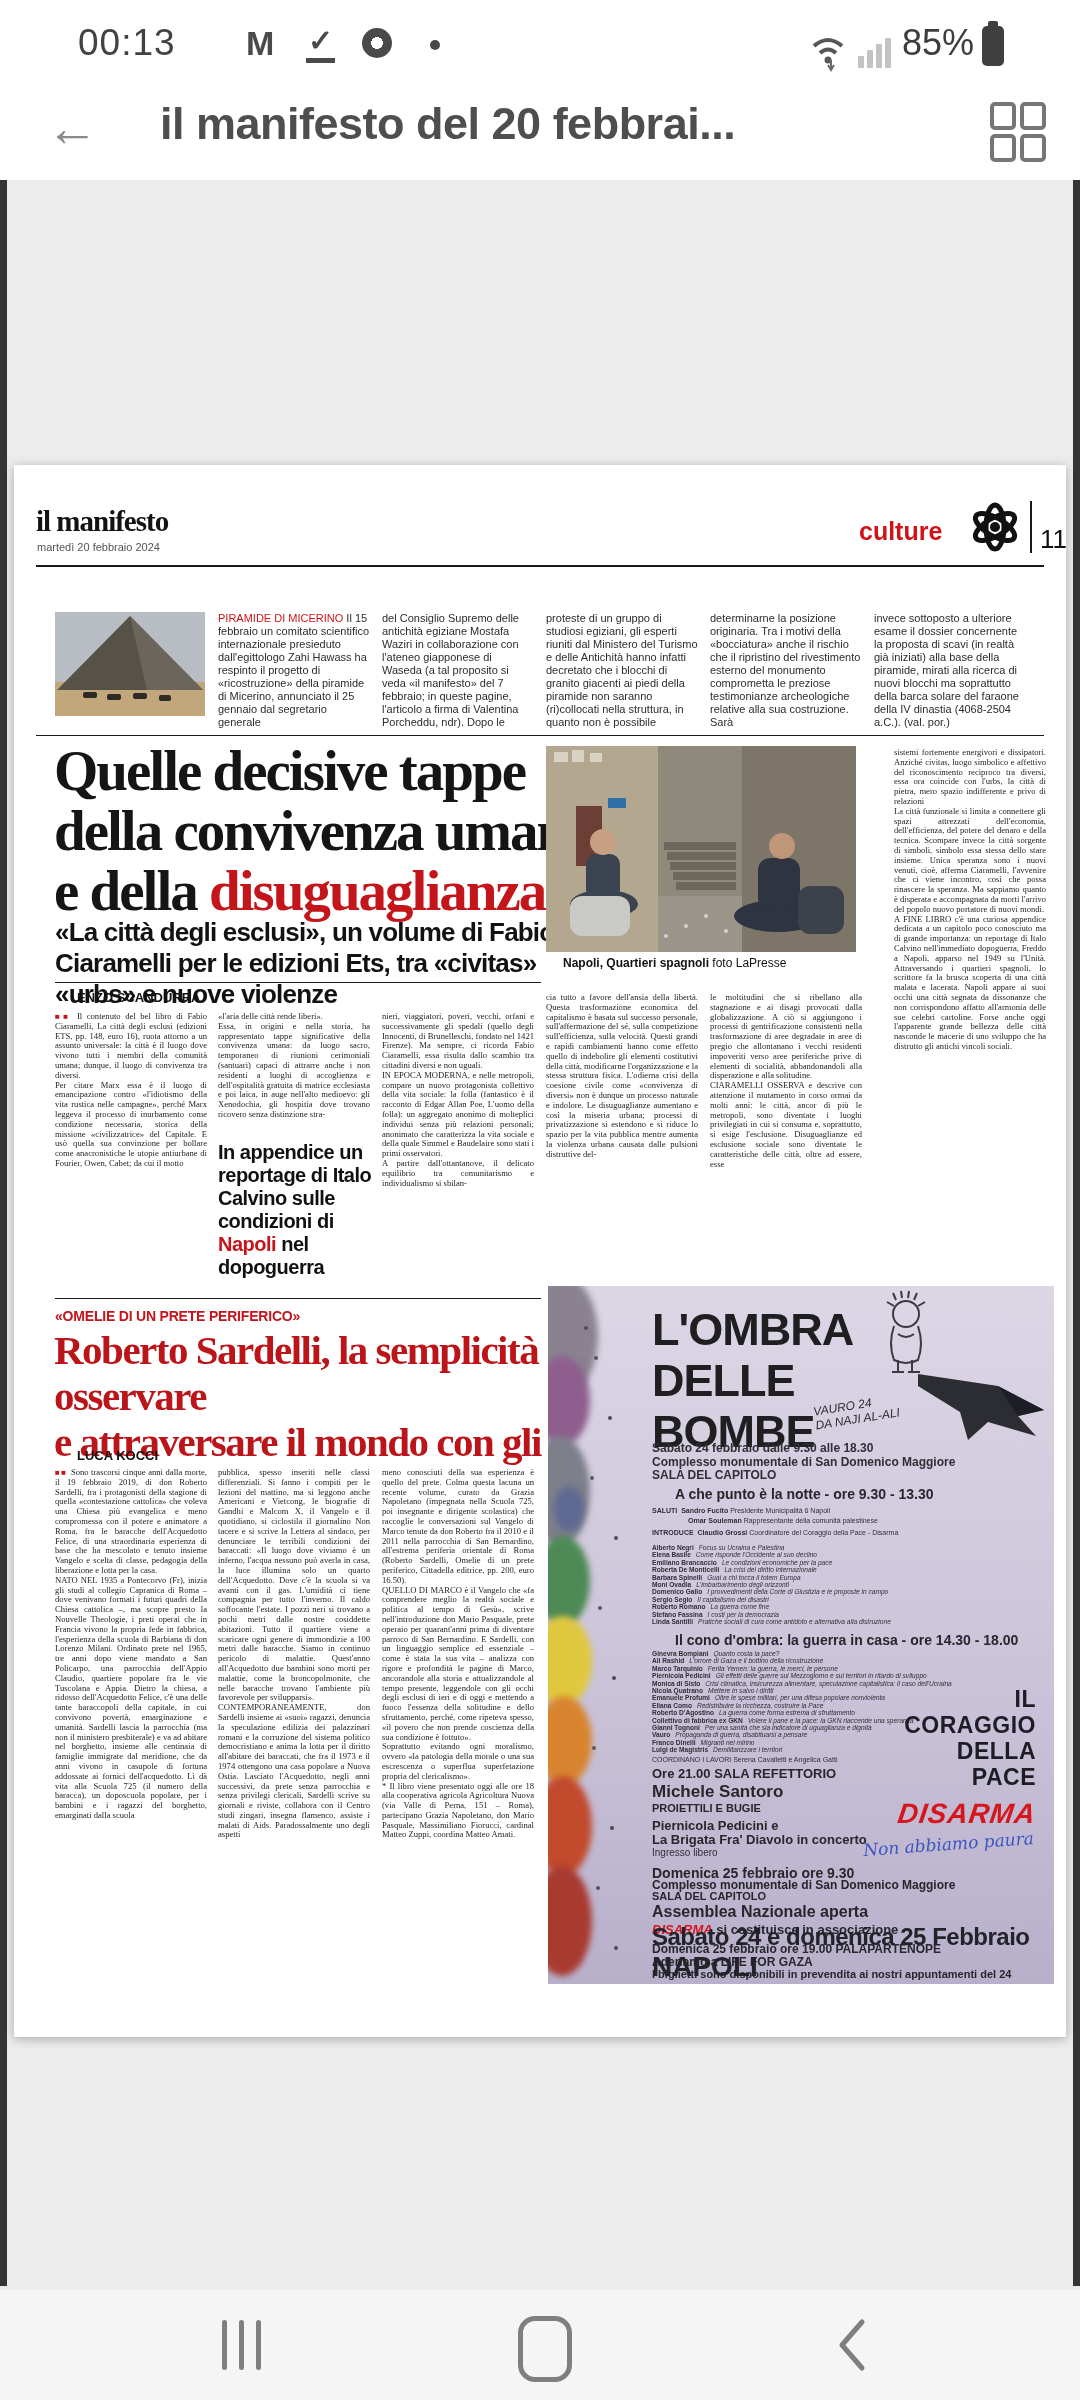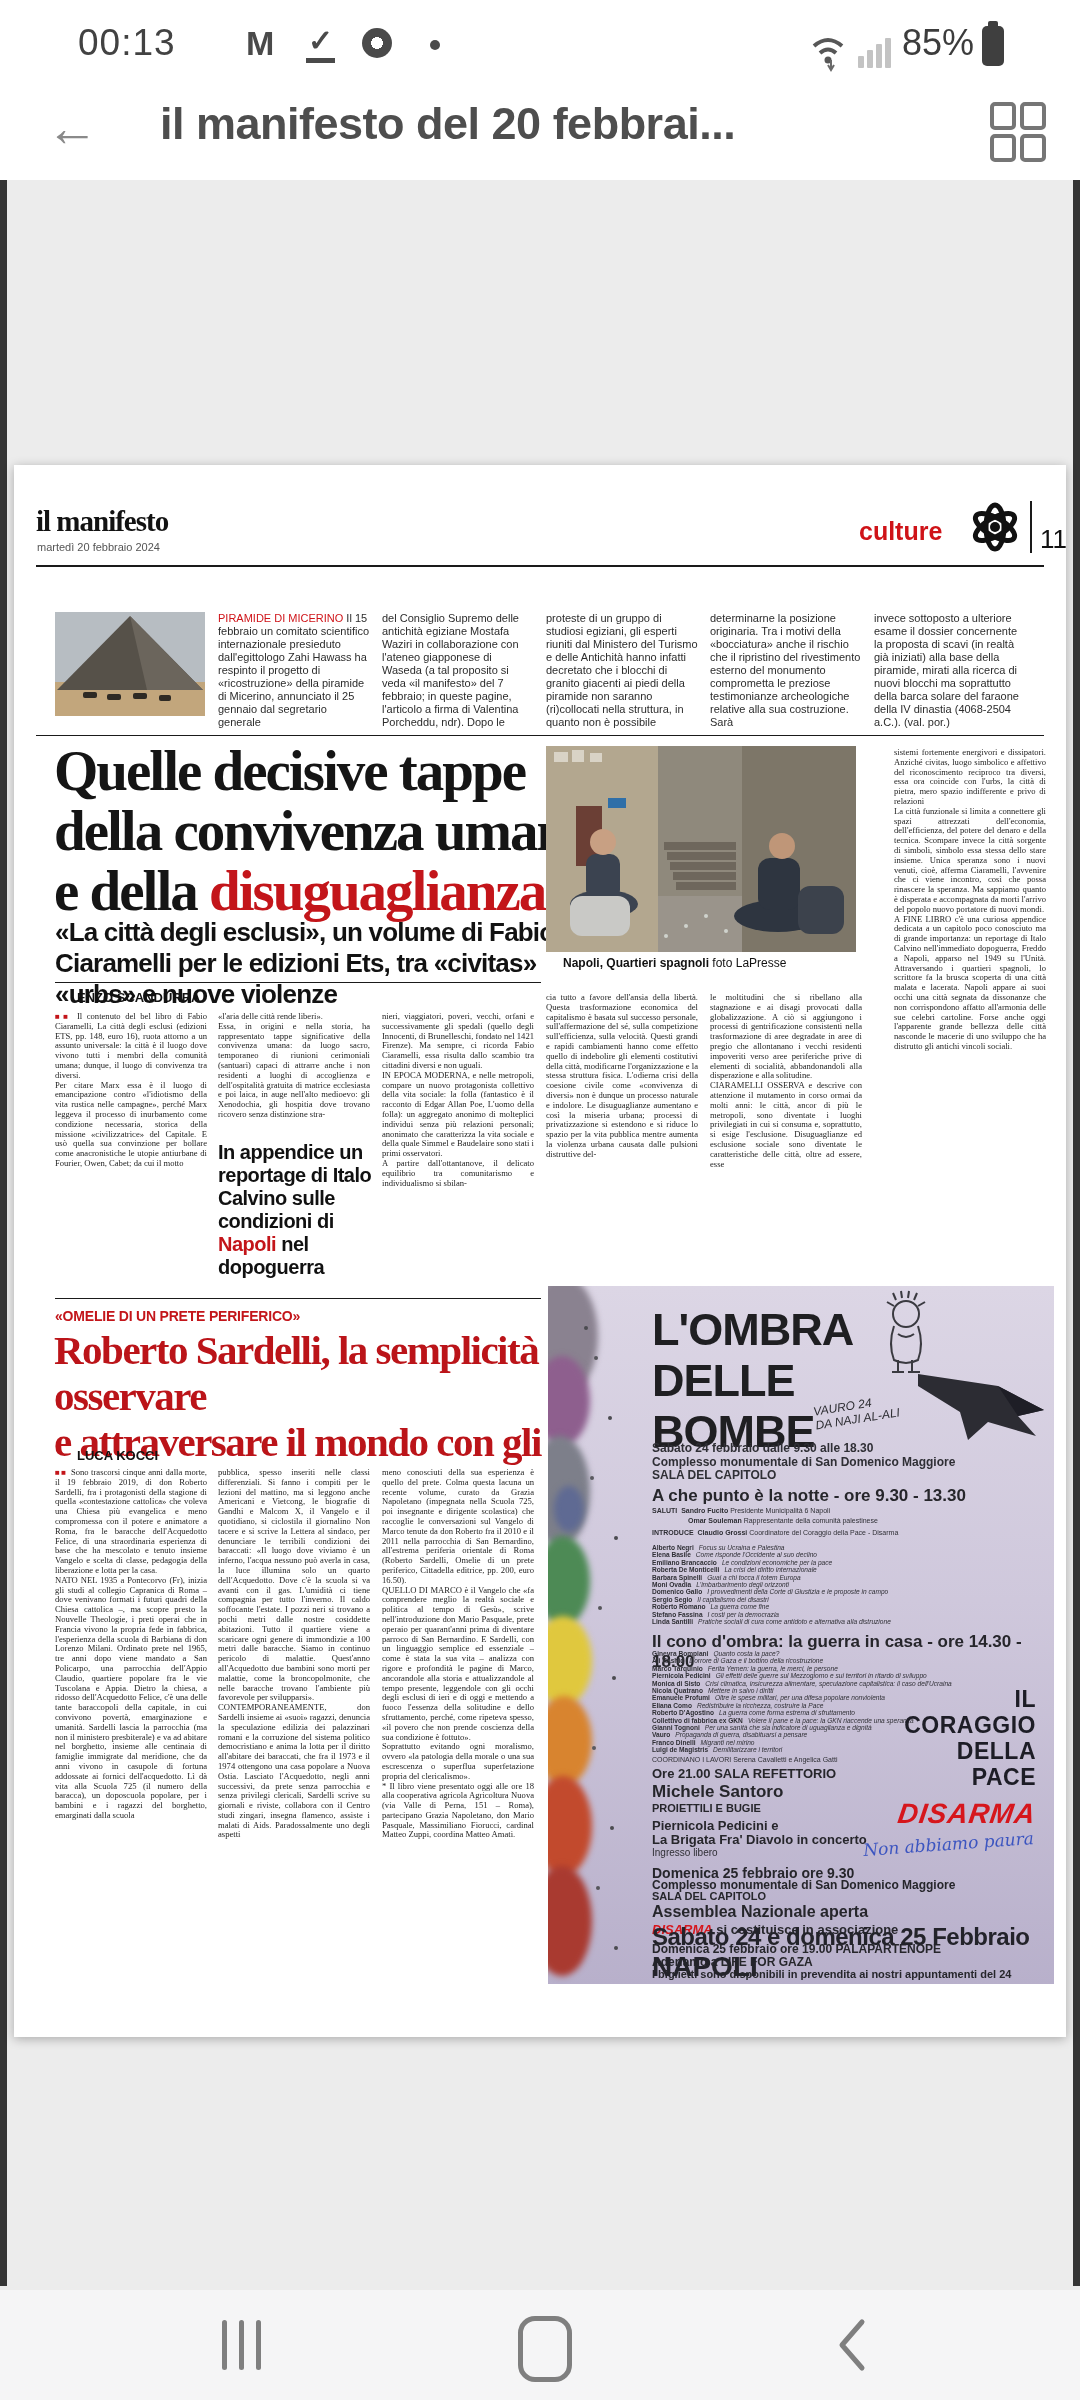--- a/index.html
+++ b/index.html
@@ -72,21 +72,21 @@
   .byline2{left:41px;top:983px;}
 
   
   .poster{left:534px;top:821px;width:506px;height:698px;overflow:hidden;
           background:linear-gradient(180deg,#dcd6e5 0%,#cfc8dc 45%,#b8b0cb 100%);}
   .rubble{left:0;top:0;width:80px;height:698px;}
   .blob{position:absolute;border-radius:50%;filter:blur(3px);}
   .poster-title{left:104px;top:18px;font-size:45px;line-height:51px;font-weight:800;color:#1f1f22;letter-spacing:-1px;}
   .vauro{left:266px;top:112px;font-size:12px;font-style:italic;color:#2e2e33;transform:rotate(-9deg);line-height:14px;}
   .p-dates{left:104px;top:156px;font-size:12px;line-height:13.5px;font-weight:700;color:#2f2f35;}
-  .p-session{font-size:17px;font-weight:800;color:#26262b;}
+  .p-session{font-size:14px;font-weight:800;color:#26262b;margin-left:23px;}
   .p-tiny{font-size:7px;line-height:9px;color:#2f2f35;}
   .p-tiny b{font-weight:700;}
   .sp-row{font-size:6.6px;line-height:7.4px;color:#2f2f35;white-space:nowrap;}
   .sp-name{font-weight:700;}
   .sp-topic{font-style:italic;padding-left:5px;}
   .p-bold{font-weight:700;color:#26262b;}
   .coraggio{right:18px;top:400px;text-align:right;font-size:23px;line-height:26px;font-weight:800;color:#1d1d26;letter-spacing:0.5px;}
   .disarma{right:18px;top:512px;font-size:28px;font-weight:800;font-style:italic;color:#d6161c;transform:skewX(-8deg);letter-spacing:1px;}
   .nopaura{right:20px;top:548px;font-size:17px;font-style:italic;color:#3c55c0;font-family:"DejaVu Serif",serif;transform:rotate(-4deg);}
 

